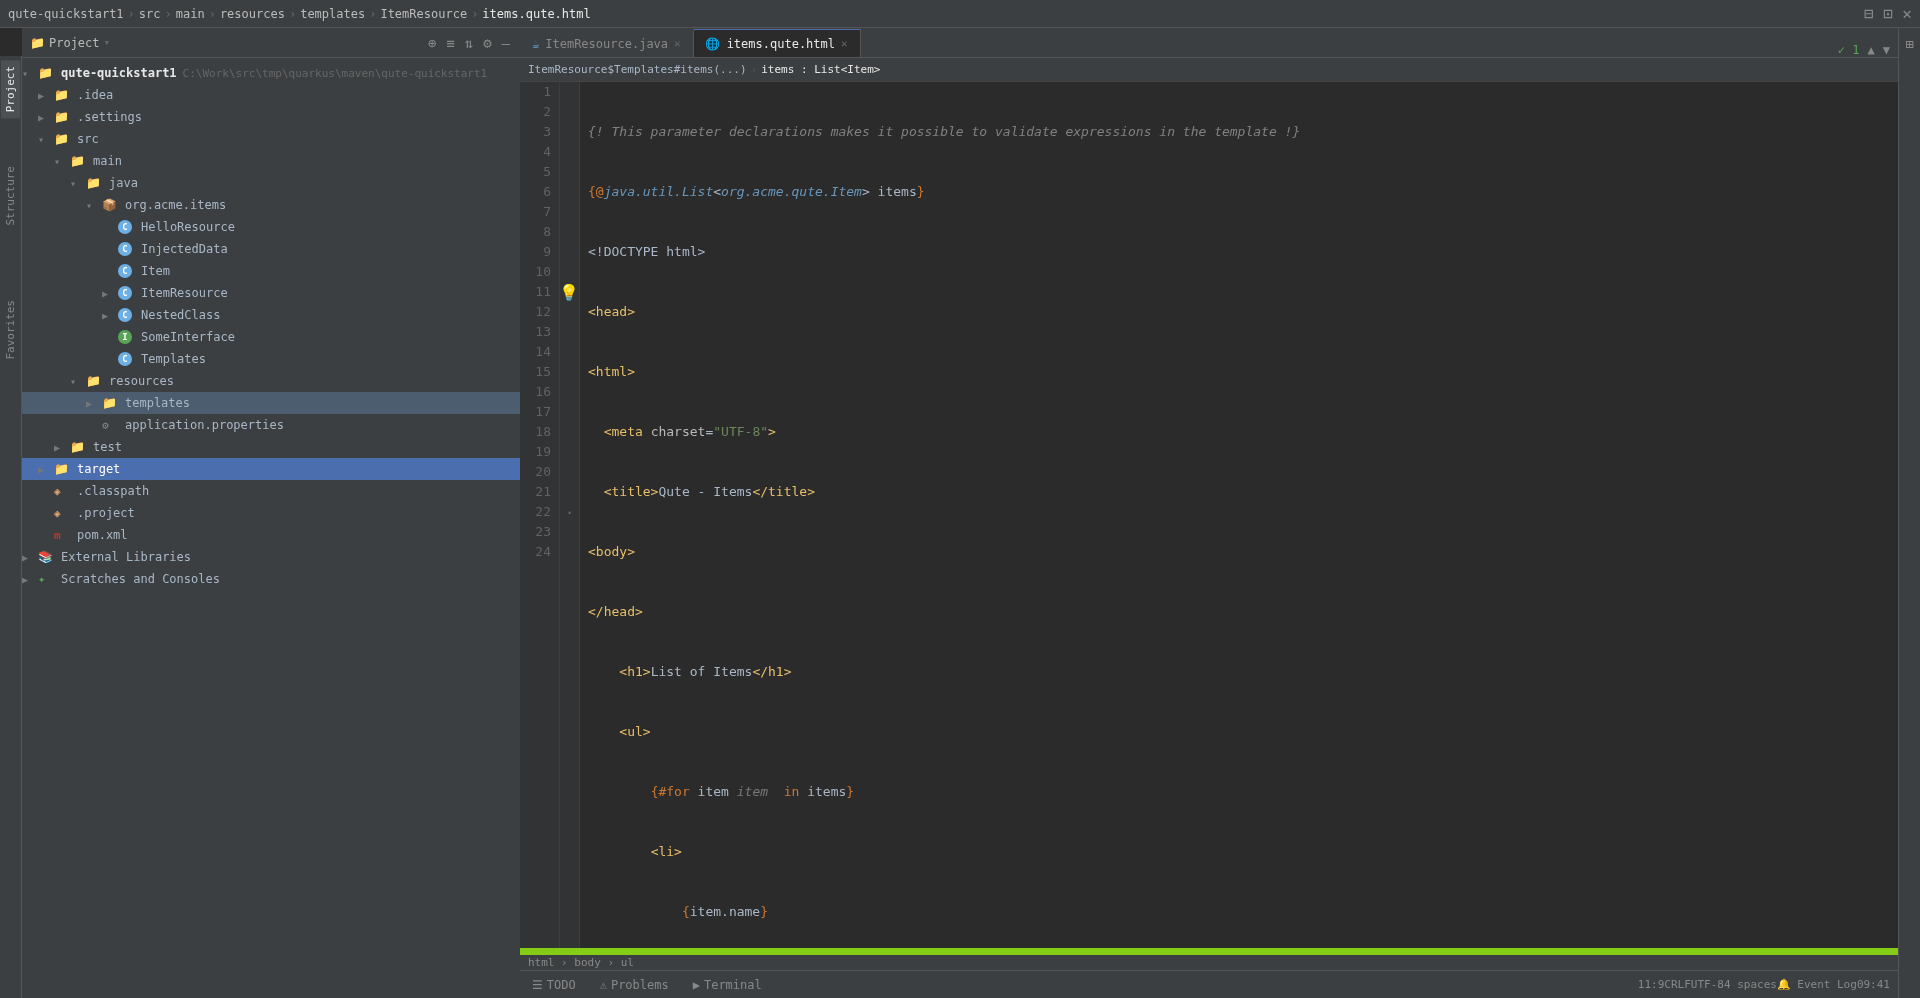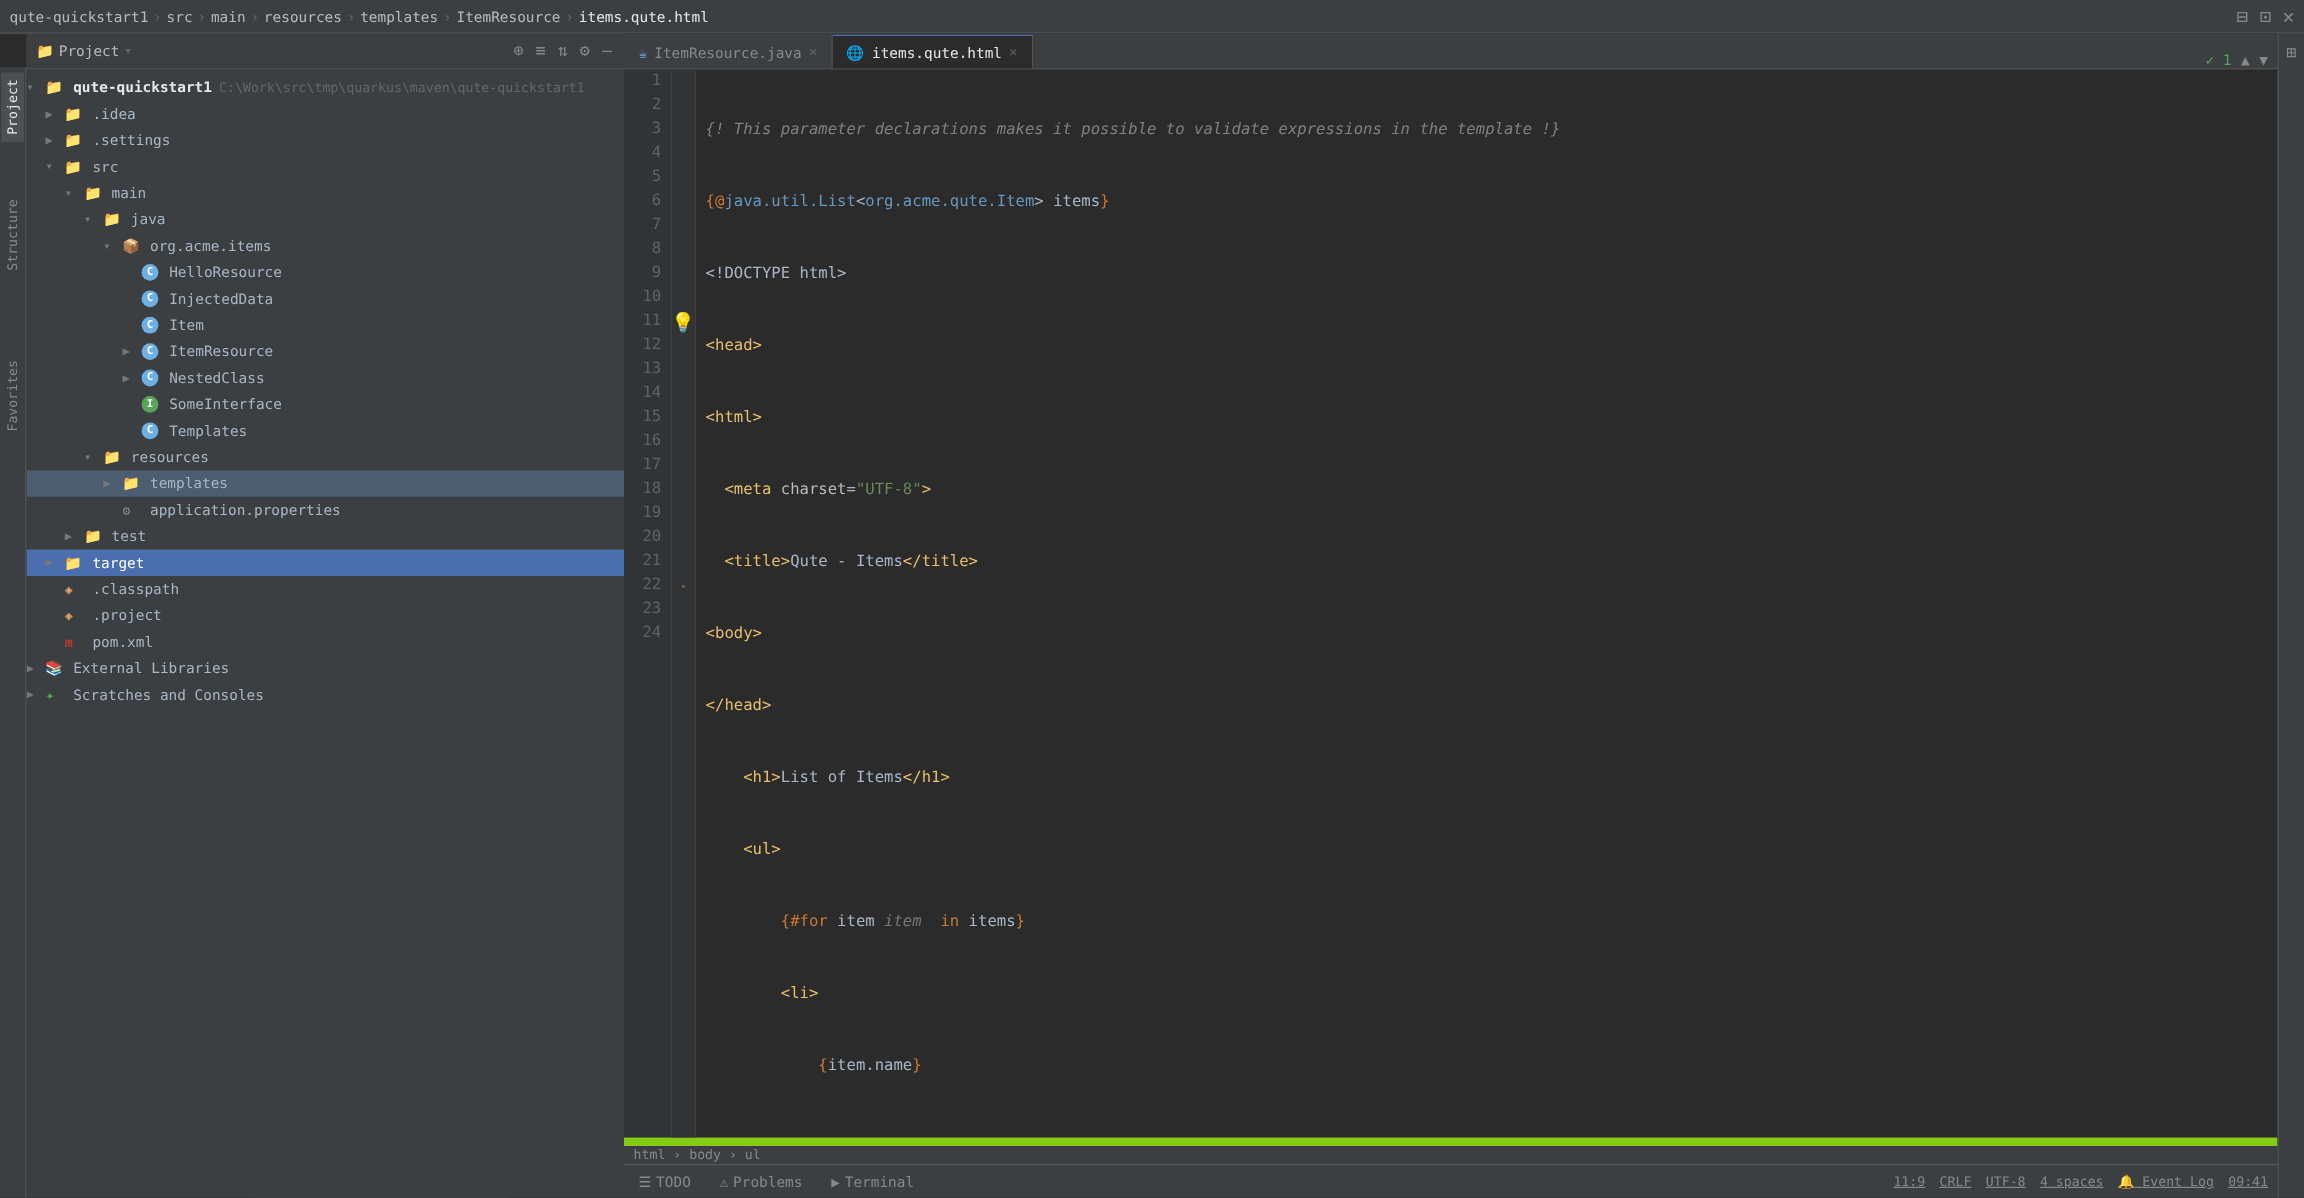--- a/index.html
+++ b/index.html
@@ -224,21 +224,21 @@
       font-size: 13px;
       white-space: pre;
       overflow-x: auto;
     }
     .code-line { height: 20px; display: flex; align-items: center; } 
     .tag { color: #e8bf6a; } 
     .attr { color: #bababa; }
     .str { color: #6a8759; }
     .comment { color: #808080; font-style: italic; }
     .tmpl { color: #cc7832; }
-    .type { color: #6897bb; }
+    .type { color: #6897bb; font-style: italic; }
     .plain { color: #a9b7c6; }
     .italic-hint { color: #777; font-style: italic; }
 
     
     .bottom-tabs {
       height: 28px;
       background: #3c3f41;
       display: flex;
       align-items: center;
       border-top: 1px solid #555;
@@ -601,20 +601,25 @@
         <span class="tab-close">✕</span>
       </div>
 
       <div style="margin-left:auto; display:flex; align-items:center; padding-right:8px; gap:8px;">
         <span class="check-icon">✓ 1</span>
         <span style="color:#888; font-size:12px;">▲</span>
         <span style="color:#888; font-size:12px;">▼</span>
       </div>
     </div>
 
+    <div class="editor-breadcrumb">
+      <span class="bc-item">ItemResource$Templates#items(...)</span>
+      <span class="bc-sep">›</span>
+      <span class="bc-active">items : List&lt;Item&gt;</span>
+    </div>
 
     <div class="code-editor">
 
       <div class="line-numbers">
         <div>1</div>
           <div>2</div>
           <div>3</div>
           <div>4</div>
           <div>5</div>
         <div>6</div>
@@ -707,21 +712,21 @@
         <span>TODO</span>
       </div>
       <div class="bottom-tab">
         <span>⚠</span>
         <span>Problems</span>
       </div>
       <div class="bottom-tab">
         <span>▶</span>
         <span>Terminal</span>
       </div>
-      <div style="margin-left:auto; display:flex; align-items:center; gap:12px; padding-right:8px; font-size:11px; color:#888;text-decoration:underline;">
+      <div style="margin-left:auto; display:flex; align-items:center; padding-right:8px; font-size:11px; color:#888;">
         <span>11:9</span>
         <span>CRLF</span>
         <span>UTF-8</span>
         <span>4 spaces</span>
         <span>
           <span>🔔</span>
           <span>Event Log</span>
         </span>
         <span>09:41</span>
       </div>

